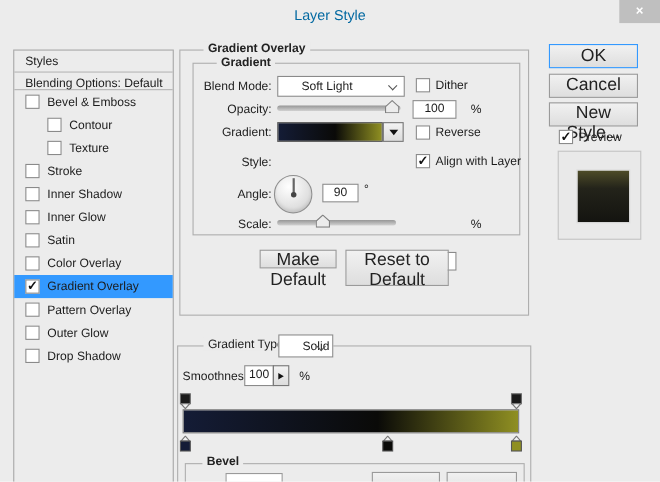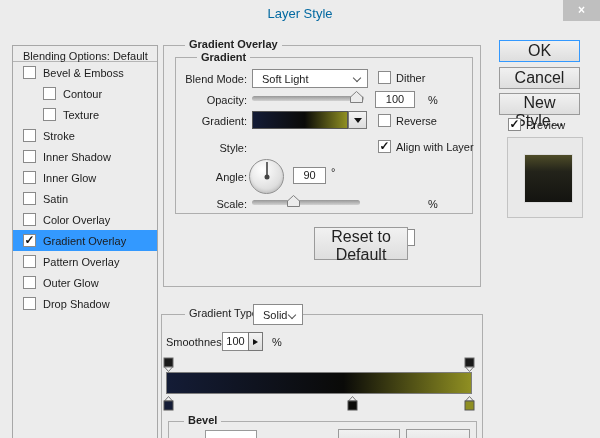--- a/index.html
+++ b/index.html
@@ -24,21 +24,21 @@
     display:inline-block; font-size:12px; line-height:11px; text-align:center; color:#111; }
   .cb.checked { font-weight:bold; }
 
   
   .fs { border:1px solid #aeaeae; background:transparent; }
   .legend { background:#ececec; padding:0 4px; font-weight:bold; color:#222; }
 
   
   .rlabel { text-align:right; color:#222; }
   .select { background:#fff; border:1px solid #8a8a8a; display:flex; align-items:center;
-    padding:0 18px 0 9px; cursor:pointer; }
+    padding:0 18px 0 21px; cursor:pointer; }
   .chev { position:absolute; right:7px; top:5px; width:6px; height:6px;
     border-right:1.5px solid #555; border-bottom:1.5px solid #555; transform:rotate(45deg); }
   .valbox { background:#fff; border:1px solid #8a8a8a; text-align:center; line-height:15px; }
   .track { background:linear-gradient(to bottom,#979797,#d2d2d2); border-radius:3px; height:5px; }
   .btn { background:linear-gradient(to bottom,#f1f1f1,#dedede); border:1px solid #9a9a9a;
     font-family:"Liberation Sans",sans-serif; font-size:16px; color:#222; cursor:pointer; }
   .btn.focused { border:1px solid var(--accent); }
   .swatch-grad { background:linear-gradient(to right, var(--gradient-start) 0%, var(--gradient-mid) 55%, var(--gradient-end) 100%); border:1px solid #555; }
   .arrow-btn { background:linear-gradient(to bottom,#f3f3f3,#dcdcdc); border:1px solid #777;
     display:flex; align-items:center; justify-content:center; cursor:pointer; }
@@ -57,20 +57,21 @@
 </style>
 </head>
 <body>
 
 <div class="dialog">
 
   <div class="abs title">Layer Style</div>
   <button class="abs close-btn"><span>×</span></button>
 
   <div class="abs sidebar">
+    <div class="sb-header">Styles</div>
     <div class="sb-blending">Blending Options: Default</div>
     <div class="sb-row">
       <span class="cb"></span>
         <span>Bevel &amp; Emboss</span>
       </div>
     <div class="sb-row indent">
       <span class="cb"></span>
         <span>Contour</span>
       </div>
     <div class="sb-row indent">
@@ -164,20 +165,21 @@
   <span class="abs" style="left:331px; top:166px;">°</span>
 
   <span class="abs rlabel" style="left:160px; top:198px; width:87px;">Scale:</span>
   <div class="abs track" style="left:252px; top:200px; width:108px;"></div>
   <svg class="abs" style="left:287px; top:195px;" width="13" height="12" viewBox="0 0 13 12">
     <path d="M6.5 .5 L12.5 6 L12.5 11.5 L.5 11.5 L.5 6 Z" fill="#ececec" stroke="#808080"></path>
   </svg>
   <div class="abs valbox" style="left:375px; top:195px; width:40px; height:17px;margin-top:34px;">70</div>
   <span class="abs" style="left:428px; top:198px;">%</span>
 
+  <button class="abs btn" style="left:236px; top:227px; width:70px; height:17px;">Make Default</button>
   <button class="abs btn" style="left:314px; top:227px; width:94px; height:33px;">Reset to Default</button>
 
   <button class="abs btn focused" style="left:499px; top:40px; width:81px; height:22px;">OK</button>
   <button class="abs btn" style="left:499px; top:67px; width:81px; height:22px;">Cancel</button>
   <button class="abs btn" style="left:499px; top:93px; width:81px; height:22px;">New Style...</button>
   <div class="abs cbl" style="left:508px; top:118px;">
     <span class="cb checked">✓</span>
     <span>Preview</span>
   </div>
   <div class="abs preview-box" style="left:507px; top:137px; width:76px; height:81px;">

